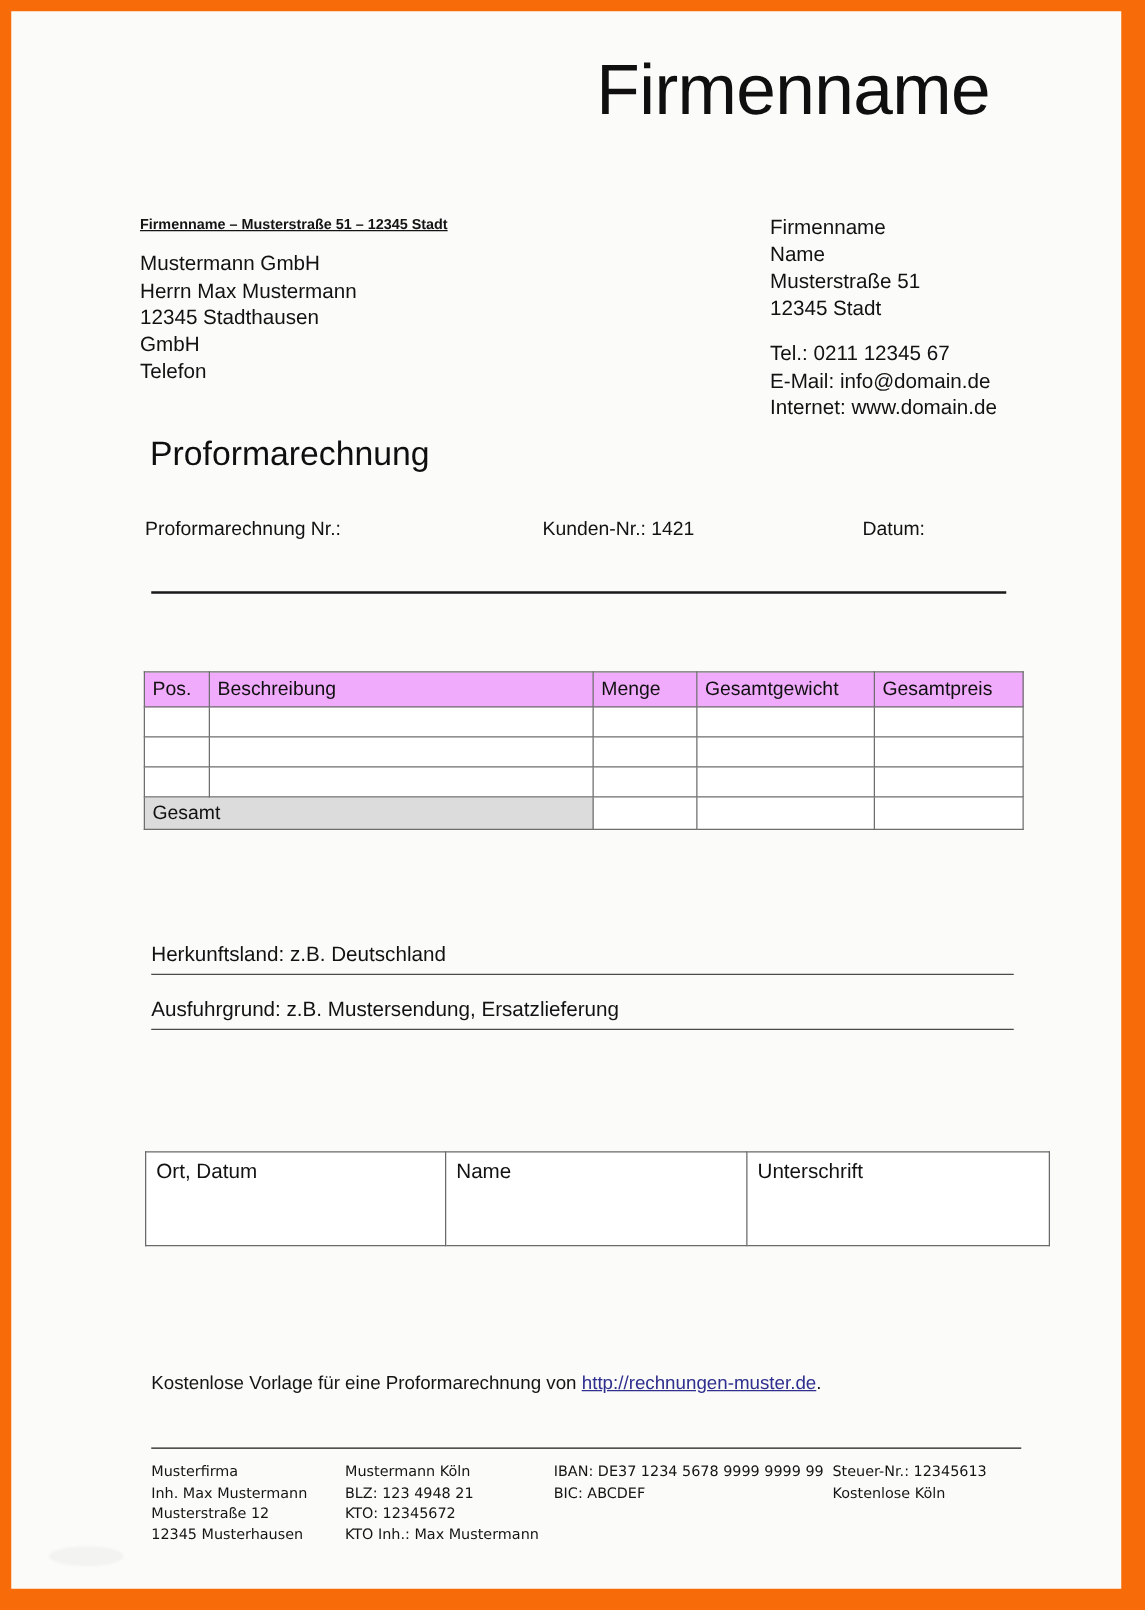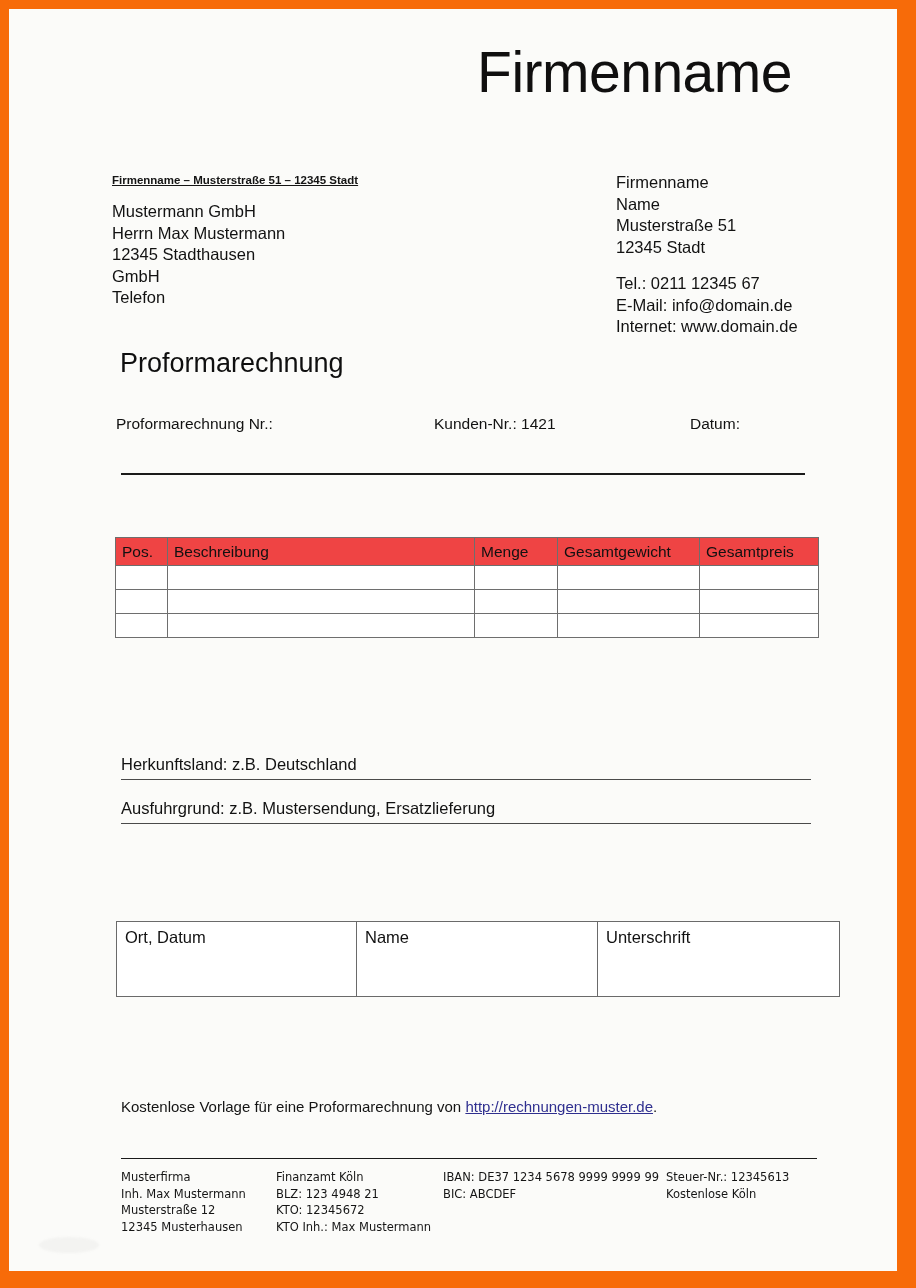--- a/index.html
+++ b/index.html
@@ -129,21 +129,21 @@
   }
   .items th, .items td {
     border: 1px solid #6e6e6e;
     padding: 0 0 0 6px;
     text-align: left;
     font-weight: 400;
     vertical-align: middle;
     height: 24px;
   }
   .items thead th {
-    background: #ef4444;
+    background: #f0abfc;
     height: 27px;
   }
   .items tbody td { height: 23px; background: #ffffff; }
   .items tr.total td { height: 25px; }
   .items tr.total td.total-label {
     background: #dcdcdc;
   }
   .items tr.total td.total-blank { background: #ffffff; }
   .col-pos    { width: 52px; }
   .col-desc   { width: 307px; }
@@ -298,20 +298,26 @@
           <td></td>
           <td></td>
         </tr>
         <tr>
           <td></td>
           <td></td>
           <td></td>
           <td></td>
           <td></td>
         </tr>
+        <tr class="total">
+          <td class="total-label" colspan="2">Gesamt</td>
+          <td class="total-blank"></td>
+          <td class="total-blank"></td>
+          <td class="total-blank"></td>
+        </tr>
       </tbody>
     </table>
 
     <div class="uline u2">Ausfuhrgrund: z.B. Mustersendung, Ersatzlieferung</div>
     <div class="uline u1">Herkunftsland: z.B. Deutschland</div>
 
     <table class="sign">
       <tbody>
           <tr>
         <td class="c1">Ort, Datum</td>
@@ -325,21 +331,21 @@
 
     <div class="hrule-bottom"></div>
 
     <div class="foot f1">
       <div>Musterfirma</div>
       <div>Inh. Max Mustermann</div>
       <div>Musterstraße 12</div>
       <div>12345 Musterhausen</div>
     </div>
     <div class="foot f2">
-      <div>Finanzamt Köln</div>
+      <div>Mustermann Köln</div>
       <div>BLZ: 123 4948 21</div>
       <div>KTO: 12345672</div>
       <div>KTO Inh.: Max Mustermann</div>
     </div>
     <div class="foot f3">
       <div>IBAN: DE37 1234  5678 9999 9999 99</div>
       <div>BIC: ABCDEF</div>
     </div>
     <div class="foot f4">
       <div>Steuer-Nr.: 12345613</div>

